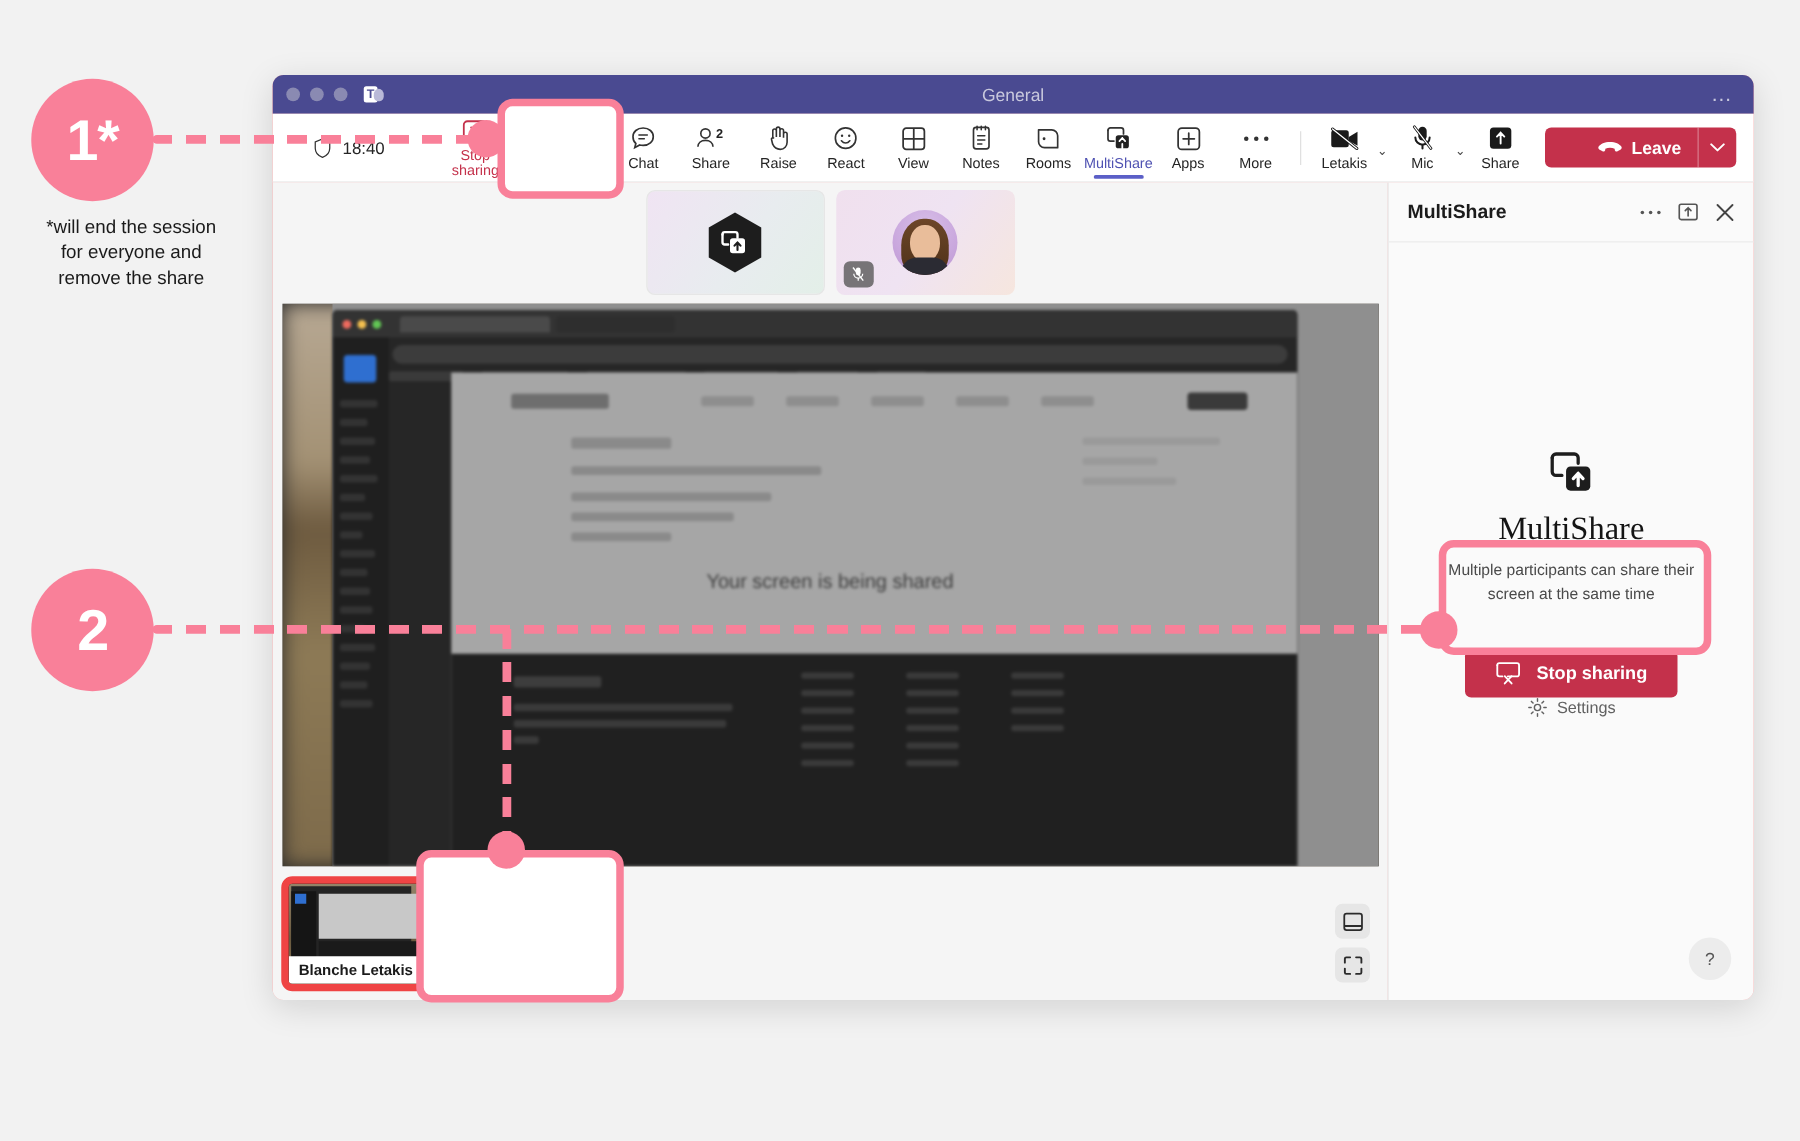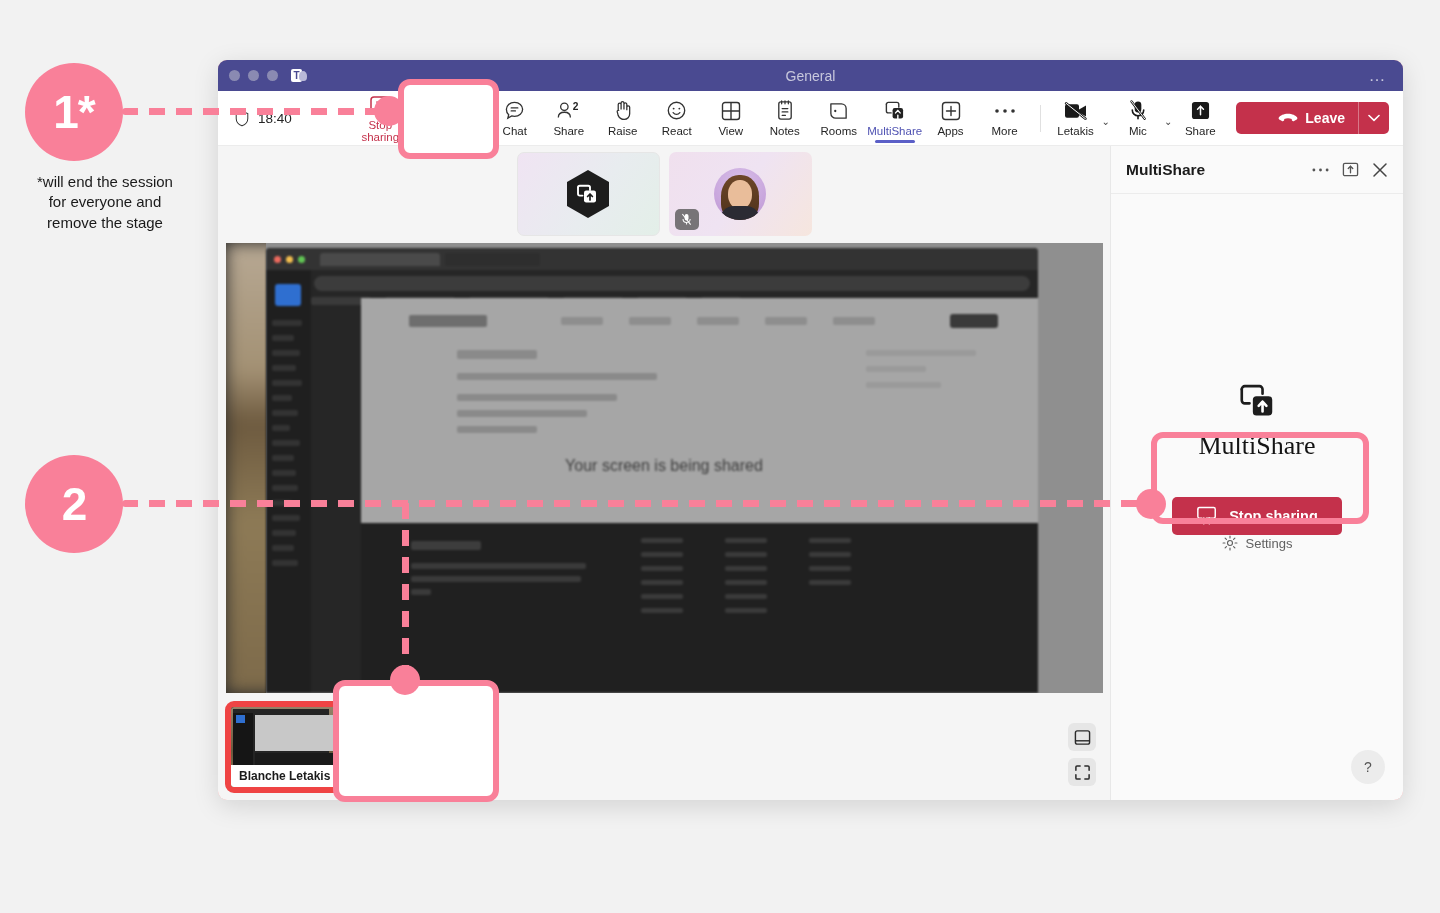--- a/index.html
+++ b/index.html
@@ -100,21 +100,21 @@
     line-height: 8px;
   }
 
   
   .toolbar {
     height: 55px; background: #fff;
     display: flex; align-items: center;
     position: relative;
     border-bottom: 1px solid #ececec;
   }
-  .tb-left { display:flex; align-items:center; padding-left: 16px; width: 180px; gap:8px; }
+  .tb-left { display:flex; align-items:center; padding-left: 32px; width: 180px; gap:8px; }
   .shield { width:16px; height:17px; }
   .timer { font-size: 13.5px; color:#252525; }
   .tb-center {
     display:flex; align-items:center; flex:1; gap: 2px; padding-left: 4px;
   }
   .tb-right { display:flex; align-items:center; gap:0px; padding-right: 14px; }
   .tbtn {
     display:flex; flex-direction:column; align-items:center; justify-content:center;
     min-width: 52px; padding: 3px 6px; gap: 3px;
     font-size: 11.5px; color:#252525;
@@ -270,21 +270,21 @@
 </style>
 </head>
 <body>
 
 <div class="stage">
 
   <div class="ann-circle" style="left:25px; top:63px; width:98px; height:98px;">1*</div>
   <div class="ann-note" style="left:10px; top:172px; width:190px;">
     <div>*will end the session</div>
     <div>for everyone and</div>
-    <div>remove the stage</div>
+    <div>remove the share</div>
   </div>
   <div class="dash-h" style="left:122px; top:108px; width:280px;"></div>
   <div class="dot" style="left:374px; top:96px;"></div>
 
   <div class="ann-circle" style="left:25px; top:455px; width:98px; height:98px;">2</div>
   <div class="dash-h" style="left:122px; top:500px; width:1040px;"></div>
   <div class="dot" style="left:1136px; top:489px;"></div>
   <div class="dash-v" style="left:402px; top:503px; height:175px;"></div>
   <div class="dot" style="left:390px; top:665px;"></div>
 
@@ -695,20 +695,21 @@
         </div>
 
         <div class="panel-body">
           <svg width="36" height="36" viewBox="0 0 26 26">
             <path d="M2 4.5A2.2 2.2 0 0 1 4.2 2.3h10.6A2.2 2.2 0 0 1 17 4.5v3.2" fill="none" stroke="#1d1d1d" stroke-width="1.9" stroke-linecap="round"></path>
             <path d="M2 4.5v8A2.2 2.2 0 0 0 4.2 14.7h3.4" fill="none" stroke="#1d1d1d" stroke-width="1.9" stroke-linecap="round"></path>
             <rect x="10" y="9.5" width="14" height="14" rx="2.6" fill="#1d1d1d"></rect>
             <path d="M17 20.5v-7m0 0 2.8 3M17 13.5l-2.8 3" stroke="#fff" stroke-width="1.9" fill="none" stroke-linecap="round" stroke-linejoin="round"></path>
           </svg>
           <div class="ms-name">MultiShare</div>
+          <div class="ms-desc">Multiple participants can share their screen at the same time</div>
 
           <button class="ms-stop">
             <svg width="22" height="20" viewBox="0 0 24 21">
               <path d="M2 3a1.8 1.8 0 0 1 1.8-1.8h15.4A1.8 1.8 0 0 1 21 3v8a1.8 1.8 0 0 1-1.8 1.8h-8" fill="none" stroke="#fff" stroke-width="1.6" stroke-linecap="round"></path>
               <path d="M2 3v8a1.8 1.8 0 0 0 1.8 1.8h2.7" fill="none" stroke="#fff" stroke-width="1.6" stroke-linecap="round"></path>
               <path d="M8.5 12.6 14.5 19M14.5 12.6 8.5 19" stroke="#fff" stroke-width="1.6" stroke-linecap="round"></path>
             </svg>
             <span>Stop sharing</span>
           </button>
 

